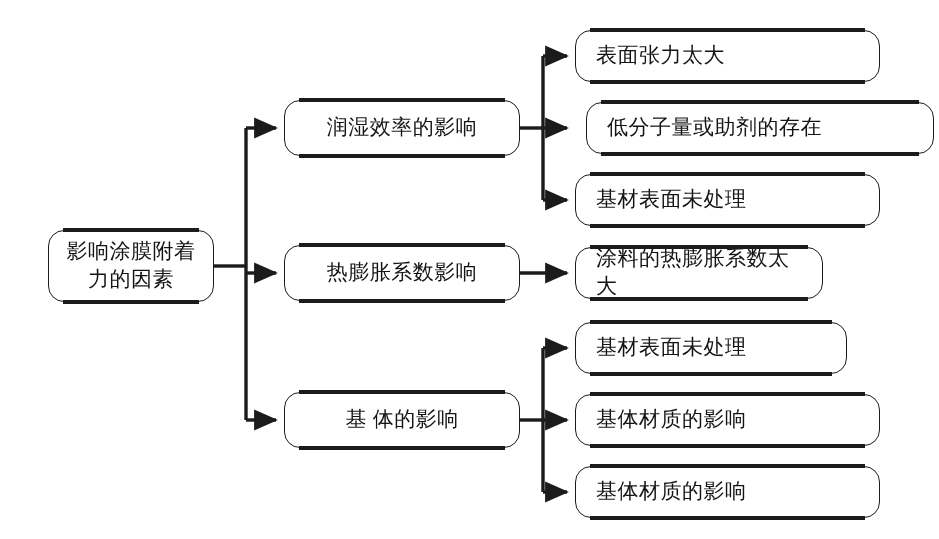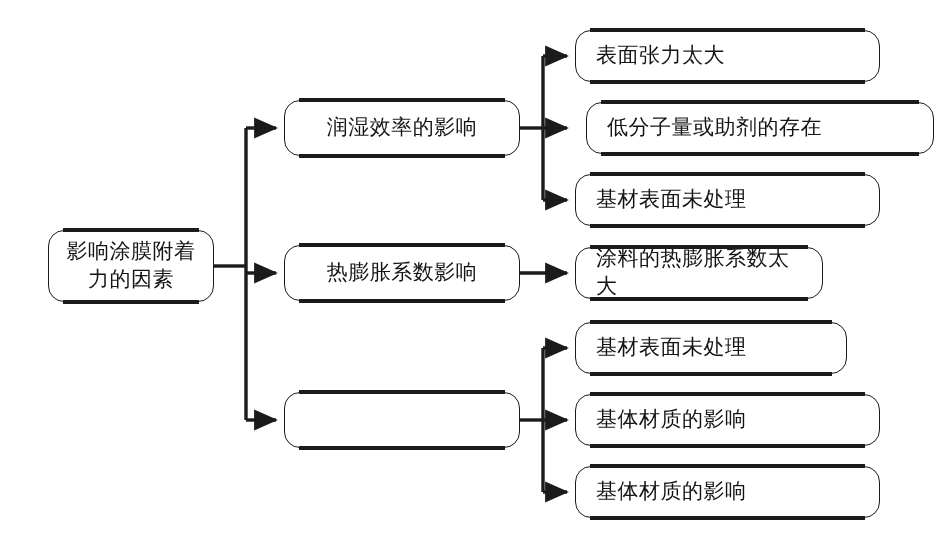--- a/index.html
+++ b/index.html
@@ -148,20 +148,21 @@
 
   <div class="node leaf" style="left:575px; top:247px; width:248px; height:52px;">
     <span class="bar-top"></span>
     <span class="bar-bottom"></span>
     <span class="label">涂料的热膨胀系数太大</span>
   </div>
 
   <div class="node mid" style="left:284px; top:392px; width:236px; height:56px;">
     <span class="bar-top"></span>
     <span class="bar-bottom"></span>
+    <span class="label">基 体的影响</span>
   </div>
 
   <div class="node leaf" style="left:575px; top:322px; width:272px; height:52px;">
     <span class="bar-top"></span>
     <span class="bar-bottom"></span>
     <span class="label">基材表面未处理</span>
   </div>
 
   <div class="node leaf" style="left:575px; top:394px; width:305px; height:52px;">
     <span class="bar-top"></span>

